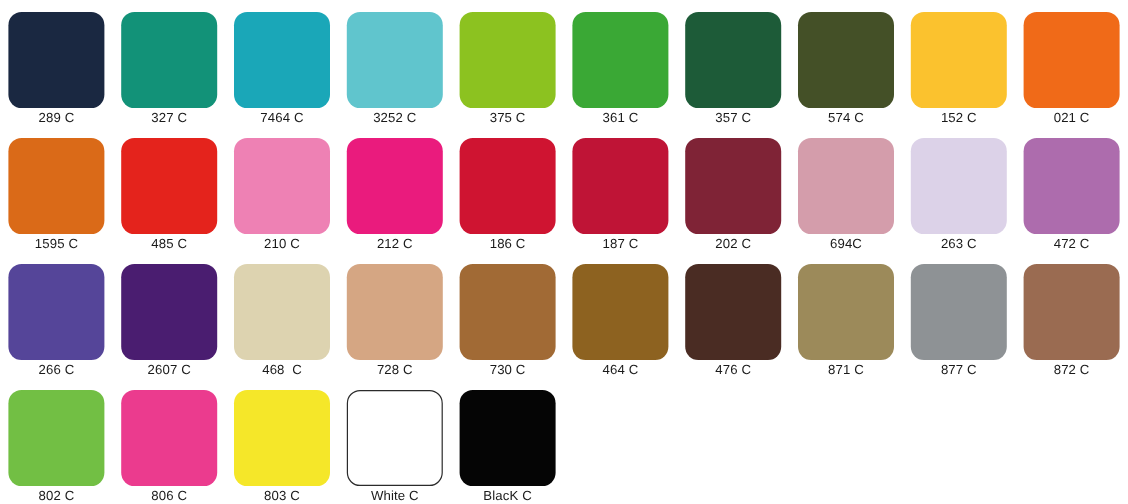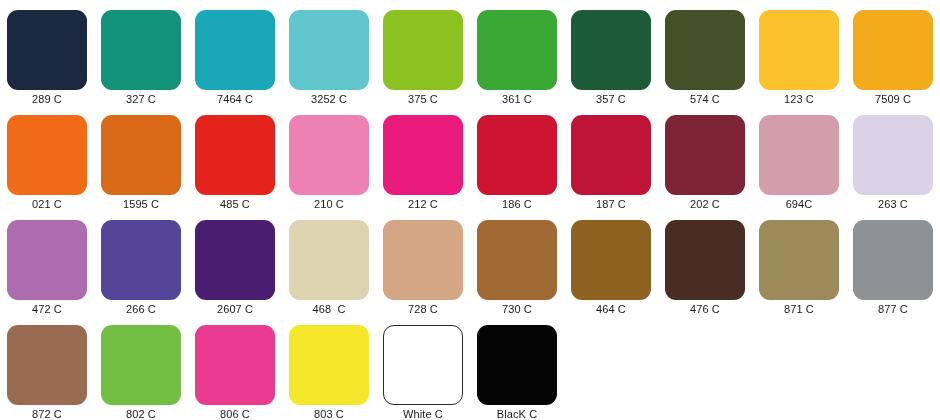--- a/index.html
+++ b/index.html
@@ -85,25 +85,21 @@
     <div class="swatch-cell">
       <div class="swatch-chip" style="background-color: rgb(29, 91, 56);"></div>
       <div class="swatch-label">357 C</div>
     </div>
     <div class="swatch-cell">
       <div class="swatch-chip" style="background-color: rgb(68, 80, 39);"></div>
       <div class="swatch-label">574 C</div>
     </div>
     <div class="swatch-cell">
       <div class="swatch-chip" style="background-color: rgb(251, 194, 46);"></div>
-      <div class="swatch-label">123 C</div>
-    </div>
-    <div class="swatch-cell">
-      <div class="swatch-chip" style="background-color: rgb(243, 171, 27);"></div>
-      <div class="swatch-label">7509 C</div>
+      <div class="swatch-label">152 C</div>
     </div>
     <div class="swatch-cell">
       <div class="swatch-chip" style="background-color: rgb(240, 106, 24);"></div>
       <div class="swatch-label">021 C</div>
     </div>
     <div class="swatch-cell">
       <div class="swatch-chip" style="background-color: rgb(218, 106, 24);"></div>
       <div class="swatch-label">1595 C</div>
     </div>
     <div class="swatch-cell">

